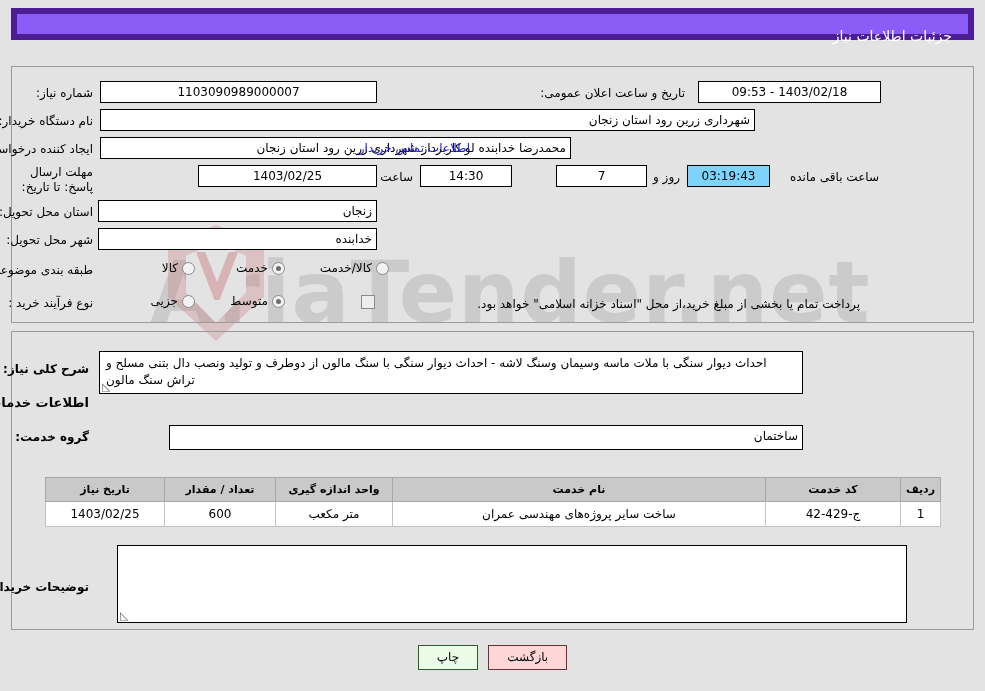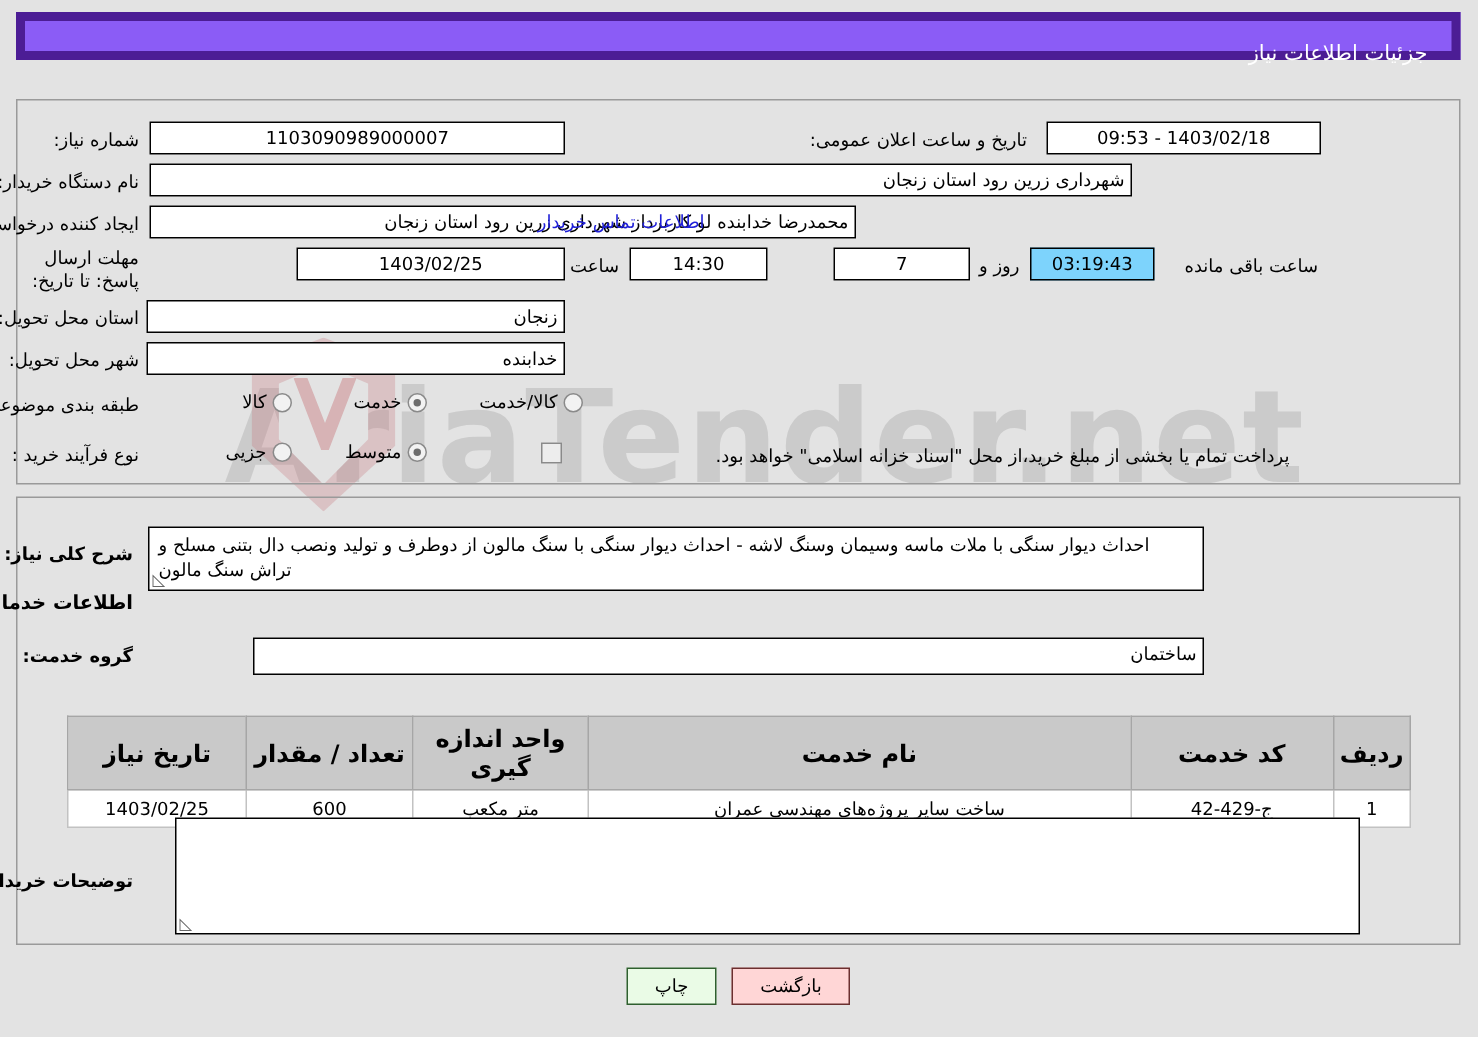--- a/index.html
+++ b/index.html
@@ -186,21 +186,21 @@
     width: 896px;
     border-collapse: collapse;
     z-index: 4;
     font-size: 12px;
     background: #fff;
   }
   #needs-table th {
     background: #c9c9c9;
     border: 1px solid #a6a6a6;
     font-weight: bold;
-    font-size: 16px;
+    font-size: 11px;
     padding: 5px 4px;
     text-align: center;
     color: #000;
   }
   #needs-table td {
     background: #ffffff;
     border: 1px solid #c2c2c2;
     padding: 5px 4px;
     text-align: center;
     color: #000;

